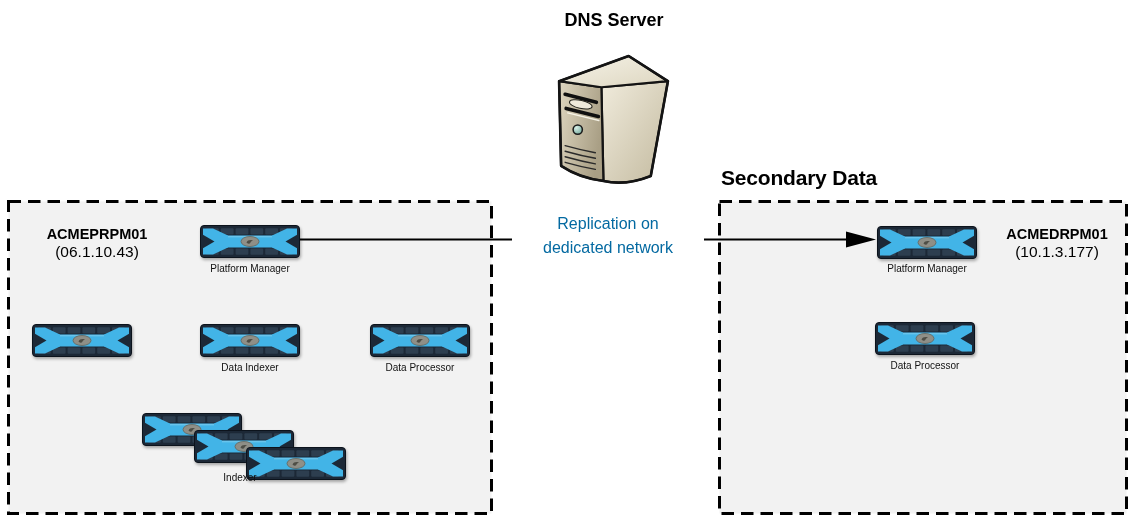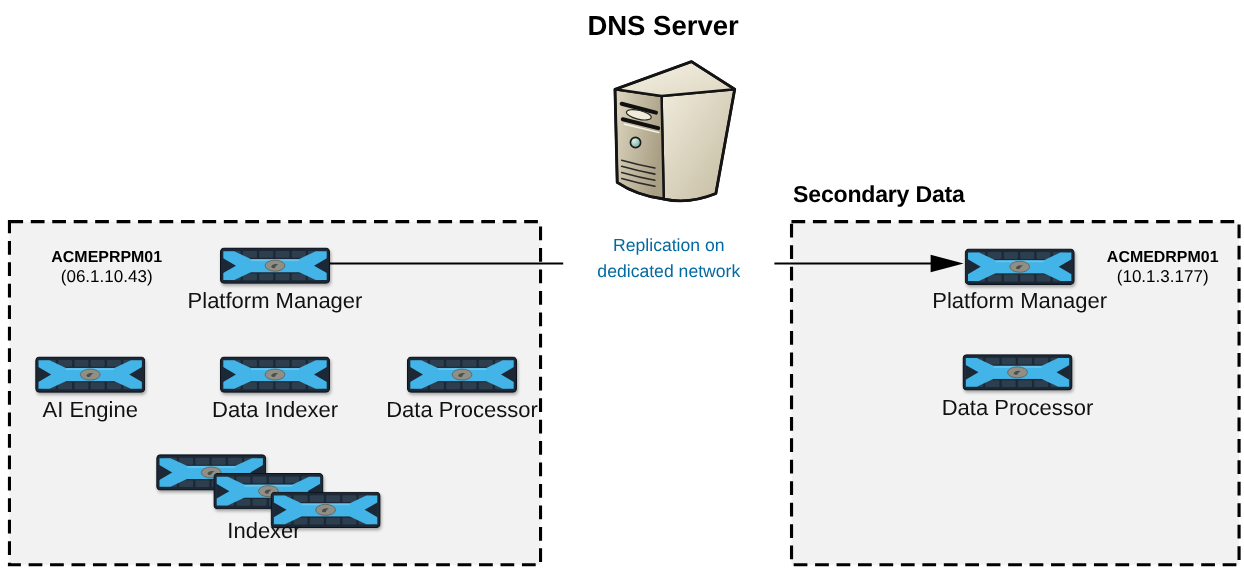--- a/index.html
+++ b/index.html
@@ -2,22 +2,22 @@
 <html><head>
 <meta charset="utf-8">
 <style>
   html,body{margin:0;padding:0;background:#ffffff;}
   #stage{
     position:relative;width:1131px;height:520px;background:#ffffff;
     font-family:"Liberation Sans","DejaVu Sans",sans-serif;color:#000;overflow:hidden;
   }
   .abs{position:absolute;}
   .site-title{font-size:21px;font-weight:bold;letter-spacing:-0.2px;white-space:nowrap;}
-  .dns-title{font-size:25px;font-weight:bold;}
-  .node-label{font-size:20px;text-align:center;white-space:nowrap;color:#111;}
+  .dns-title{font-size:18px;font-weight:bold;text-align:center;}
+  .node-label{font-size:10px;text-align:center;white-space:nowrap;color:#111;}
   .host-block{text-align:center;line-height:17px;}
   .host-name{font-size:14.5px;font-weight:bold;}
   .host-ip{font-size:15.5px;}
   .appl{filter:drop-shadow(1.5px 2px 1.5px rgba(70,70,70,0.45));}
   .rep-label{
     font-size:16px;line-height:23.5px;text-align:center;background:#ffffff;
     z-index:5;padding:1px 2px;color:#0369a1;
   }
   .arrow-svg{z-index:2;}
   svg{display:block;}
@@ -131,21 +131,20 @@
   </div>
 
   <svg class="abs appl" style="left:200px;top:225px;" width="100" height="33">
       <use href="#appliance"></use>
     </svg>
   <div class="abs node-label" style="left:160px;top:263px;width:180px;">Platform Manager</div>
 
   <svg class="abs appl" style="left:32px;top:324px;" width="100" height="33">
       <use href="#appliance"></use>
     </svg>
-  <div class="abs node-label" style="left:12px;top:362px;width:140px;">AI Engine</div>
 
   <svg class="abs appl" style="left:200px;top:324px;" width="100" height="33">
       <use href="#appliance"></use>
     </svg>
   <div class="abs node-label" style="left:170px;top:362px;width:160px;">Data Indexer</div>
 
   <svg class="abs appl" style="left:370px;top:324px;" width="100" height="33">
       <use href="#appliance"></use>
     </svg>
   <div class="abs node-label" style="left:340px;top:362px;width:160px;">Data Processor</div>

